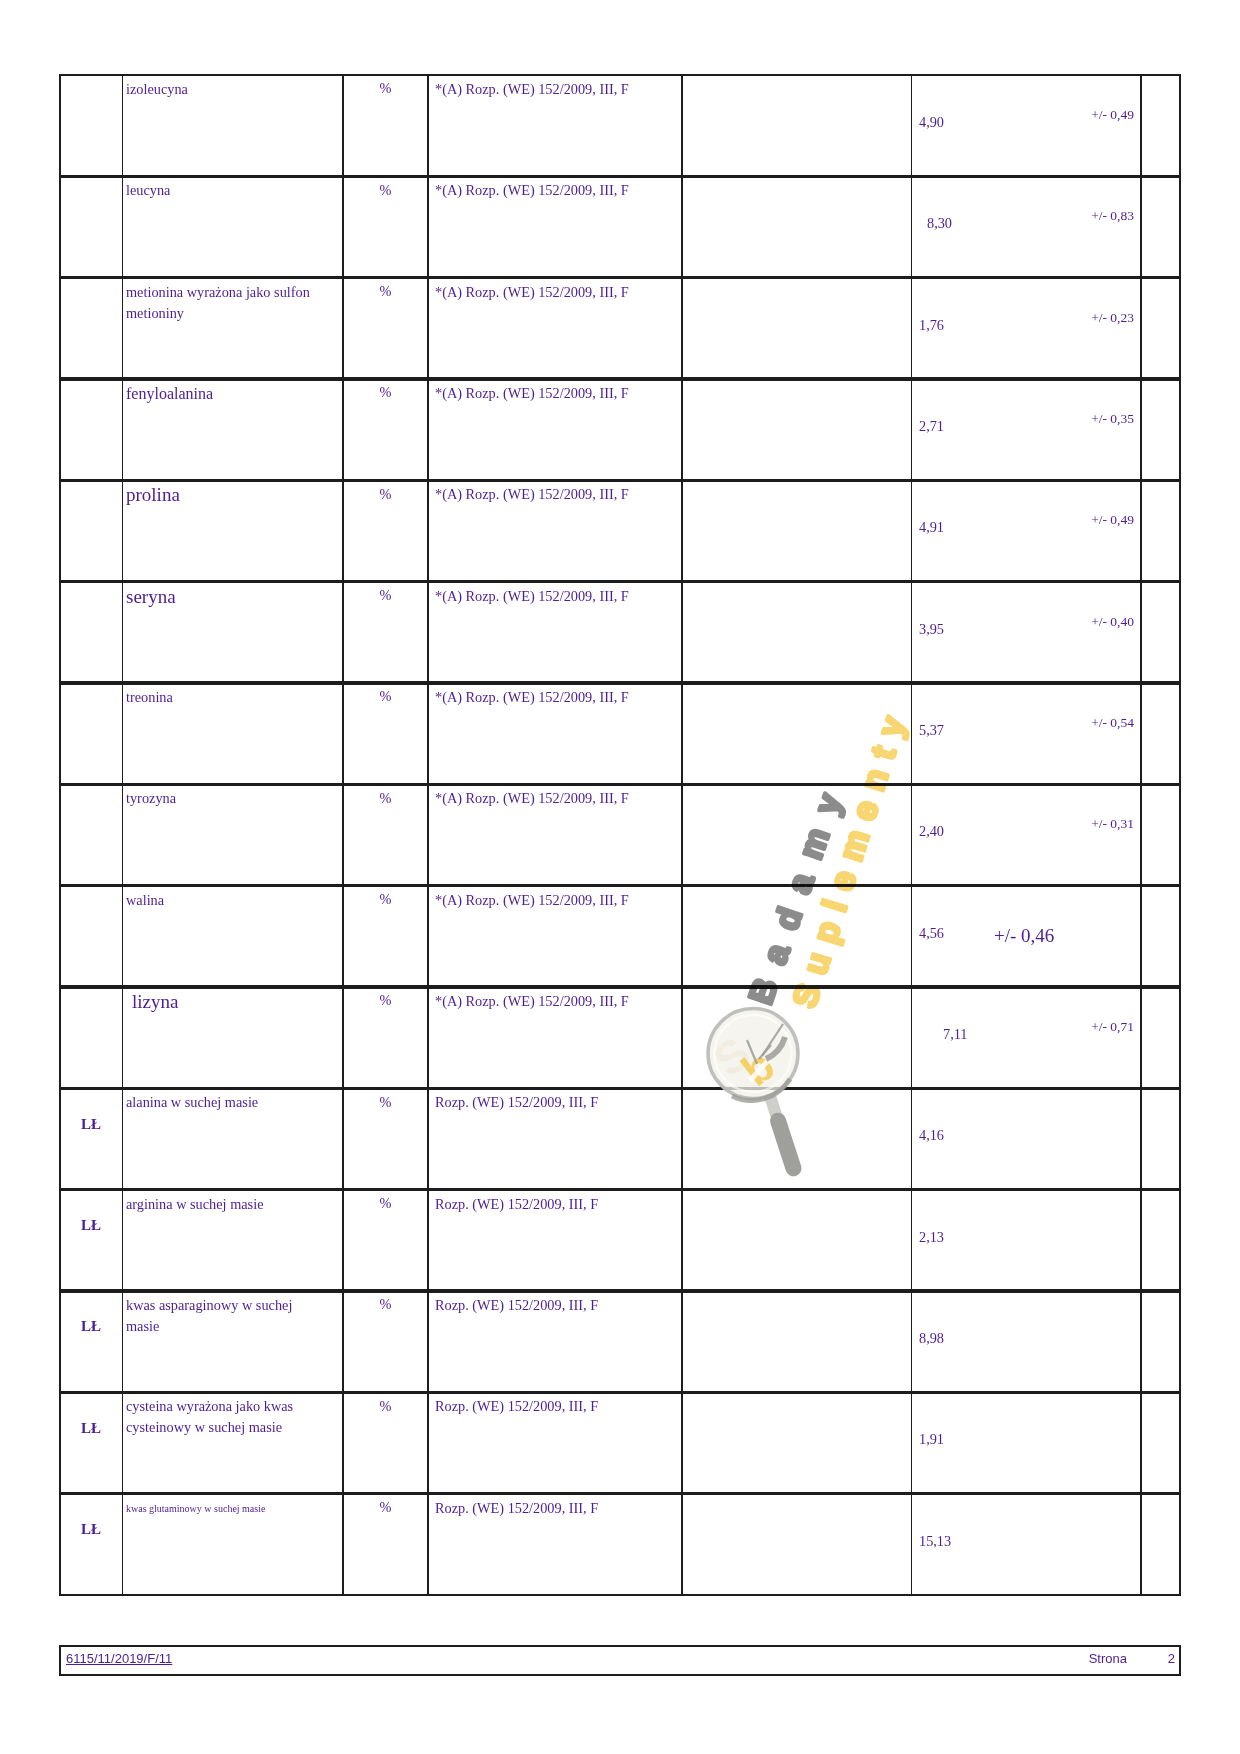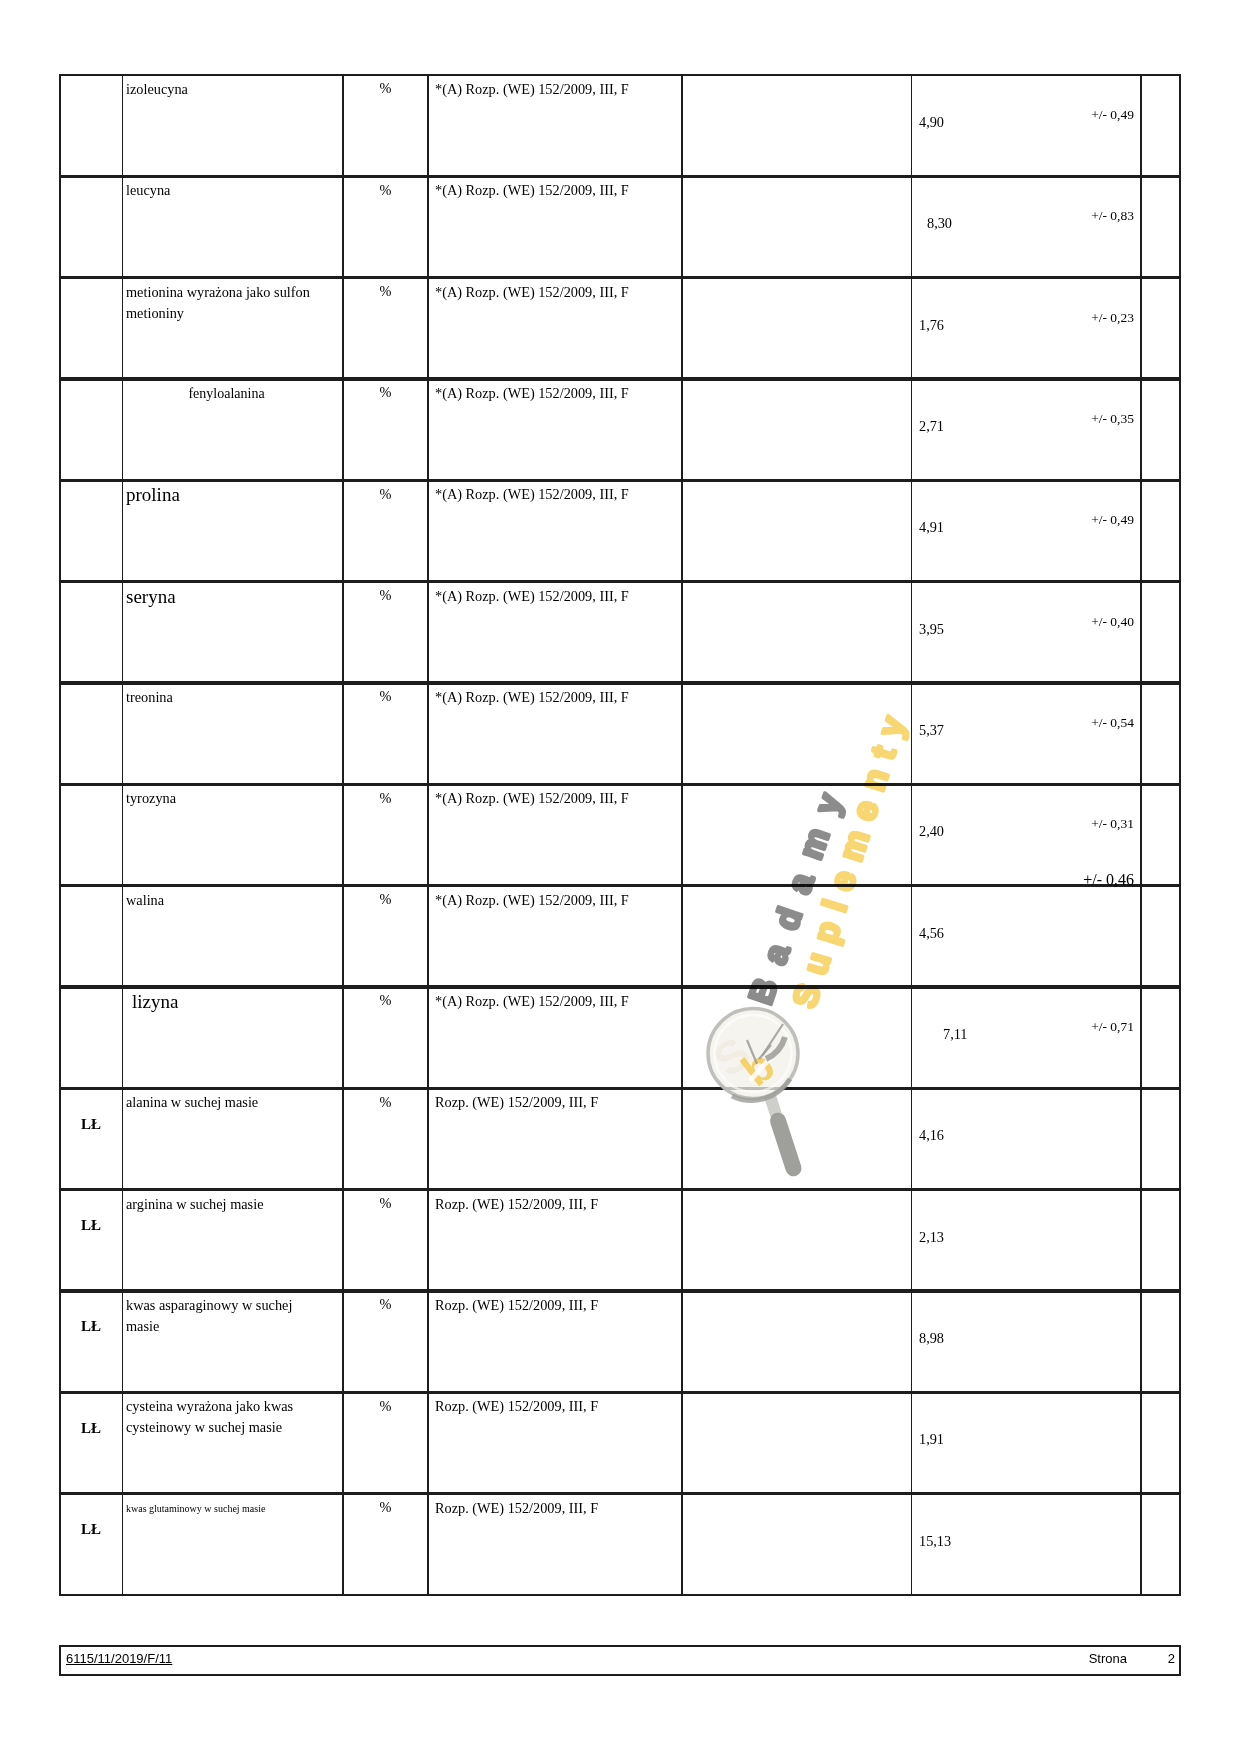--- a/index.html
+++ b/index.html
@@ -1,18 +1,18 @@
 <!DOCTYPE html>
 <html lang="pl"><head>
 <meta charset="utf-8">
 <title>Strona 2</title>
 <style>
   html,body{margin:0;padding:0;background:#ffffff;}
   .page{position:relative;width:1240px;height:1754px;background:#ffffff;overflow:hidden;
-        font-family:"Liberation Serif", serif;color:#000000;}
+        font-family:"Liberation Serif", serif;color:#4c1d95;}
   .abs{position:absolute;}
 </style>
 </head>
 <body>
 <div class="page">
 
 <div>
 <div style="position:absolute;left:58.8px;top:73.8px;width:1122.2px;height:2.4px;background:#1d1d1d;"></div>
 <div style="position:absolute;left:58.8px;top:174.6px;width:1122.2px;height:3.4px;background:#1d1d1d;"></div>
 <div style="position:absolute;left:58.8px;top:276.0px;width:1122.2px;height:3.4px;background:#1d1d1d;"></div>
@@ -57,21 +57,21 @@
 
 <div>
 <div style="position:absolute;left:126px;top:281.7px;width:201px;font-size:14.3px;line-height:21px;">metionina wyrażona jako sulfon<br>metioniny</div>
 <div style="position:absolute;left:343px;top:281.1px;width:85px;text-align:center;font-size:14.3px;line-height:21px;">%</div>
 <div style="position:absolute;left:435px;top:281.7px;font-size:14.3px;line-height:21px;white-space:nowrap;">*(A) Rozp. (WE) 152/2009, III, F</div>
 <div style="position:absolute;left:919px;top:314.7px;font-size:14.3px;line-height:21px;">1,76</div>
 <div style="position:absolute;left:994px;top:309.6px;width:140px;text-align:right;font-size:13.5px;line-height:15px;">+/- 0,23</div>
 </div>
 
 <div>
-<div style="position:absolute;left:126px;top:383.0px;width:201px;font-size:14px;line-height:21px;text-align:center;">fenyloalanina</div>
+<div style="position:absolute;left:126px;top:383.0px;width:201px;font-size:16px;line-height:21px;">fenyloalanina</div>
 <div style="position:absolute;left:343px;top:382.4px;width:85px;text-align:center;font-size:14.3px;line-height:21px;">%</div>
 <div style="position:absolute;left:435px;top:383.0px;font-size:14.3px;line-height:21px;white-space:nowrap;">*(A) Rozp. (WE) 152/2009, III, F</div>
 <div style="position:absolute;left:919px;top:416.0px;font-size:14.3px;line-height:21px;">2,71</div>
 <div style="position:absolute;left:994px;top:410.9px;width:140px;text-align:right;font-size:13.5px;line-height:15px;">+/- 0,35</div>
 </div>
 
 <div>
 <div style="position:absolute;left:126px;top:484.3px;width:201px;font-size:19px;line-height:21px;">prolina</div>
 <div style="position:absolute;left:343px;top:483.7px;width:85px;text-align:center;font-size:14.3px;line-height:21px;">%</div>
 <div style="position:absolute;left:435px;top:484.3px;font-size:14.3px;line-height:21px;white-space:nowrap;">*(A) Rozp. (WE) 152/2009, III, F</div>
@@ -101,21 +101,21 @@
 <div style="position:absolute;left:435px;top:788.3px;font-size:14.3px;line-height:21px;white-space:nowrap;">*(A) Rozp. (WE) 152/2009, III, F</div>
 <div style="position:absolute;left:919px;top:821.3px;font-size:14.3px;line-height:21px;">2,40</div>
 <div style="position:absolute;left:994px;top:816.2px;width:140px;text-align:right;font-size:13.5px;line-height:15px;">+/- 0,31</div>
 </div>
 
 <div>
 <div style="position:absolute;left:126px;top:889.6px;width:201px;font-size:14.3px;line-height:21px;">walina</div>
 <div style="position:absolute;left:343px;top:889.0px;width:85px;text-align:center;font-size:14.3px;line-height:21px;">%</div>
 <div style="position:absolute;left:435px;top:889.6px;font-size:14.3px;line-height:21px;white-space:nowrap;">*(A) Rozp. (WE) 152/2009, III, F</div>
 <div style="position:absolute;left:919px;top:922.6px;font-size:14.3px;line-height:21px;">4,56</div>
-<div style="position:absolute;left:994px;top:872px;width:140px;text-align:right;font-size:16px;line-height:15px;">+/- 0,46</div>
+<div style="position:absolute;left:994px;top:928px;width:140px;text-align:left;font-size:19px;line-height:15px;">+/- 0,46</div>
 </div>
 
 <div>
 <div style="position:absolute;left:132px;top:991.0px;width:201px;font-size:19px;line-height:21px;">lizyna</div>
 <div style="position:absolute;left:343px;top:990.4px;width:85px;text-align:center;font-size:14.3px;line-height:21px;">%</div>
 <div style="position:absolute;left:435px;top:991.0px;font-size:14.3px;line-height:21px;white-space:nowrap;">*(A) Rozp. (WE) 152/2009, III, F</div>
 <div style="position:absolute;left:919px;top:1024.0px;font-size:14.3px;line-height:21px;margin-left:24px;">7,11</div>
 <div style="position:absolute;left:994px;top:1018.9px;width:140px;text-align:right;font-size:13.5px;line-height:15px;">+/- 0,71</div>
 </div>
 

